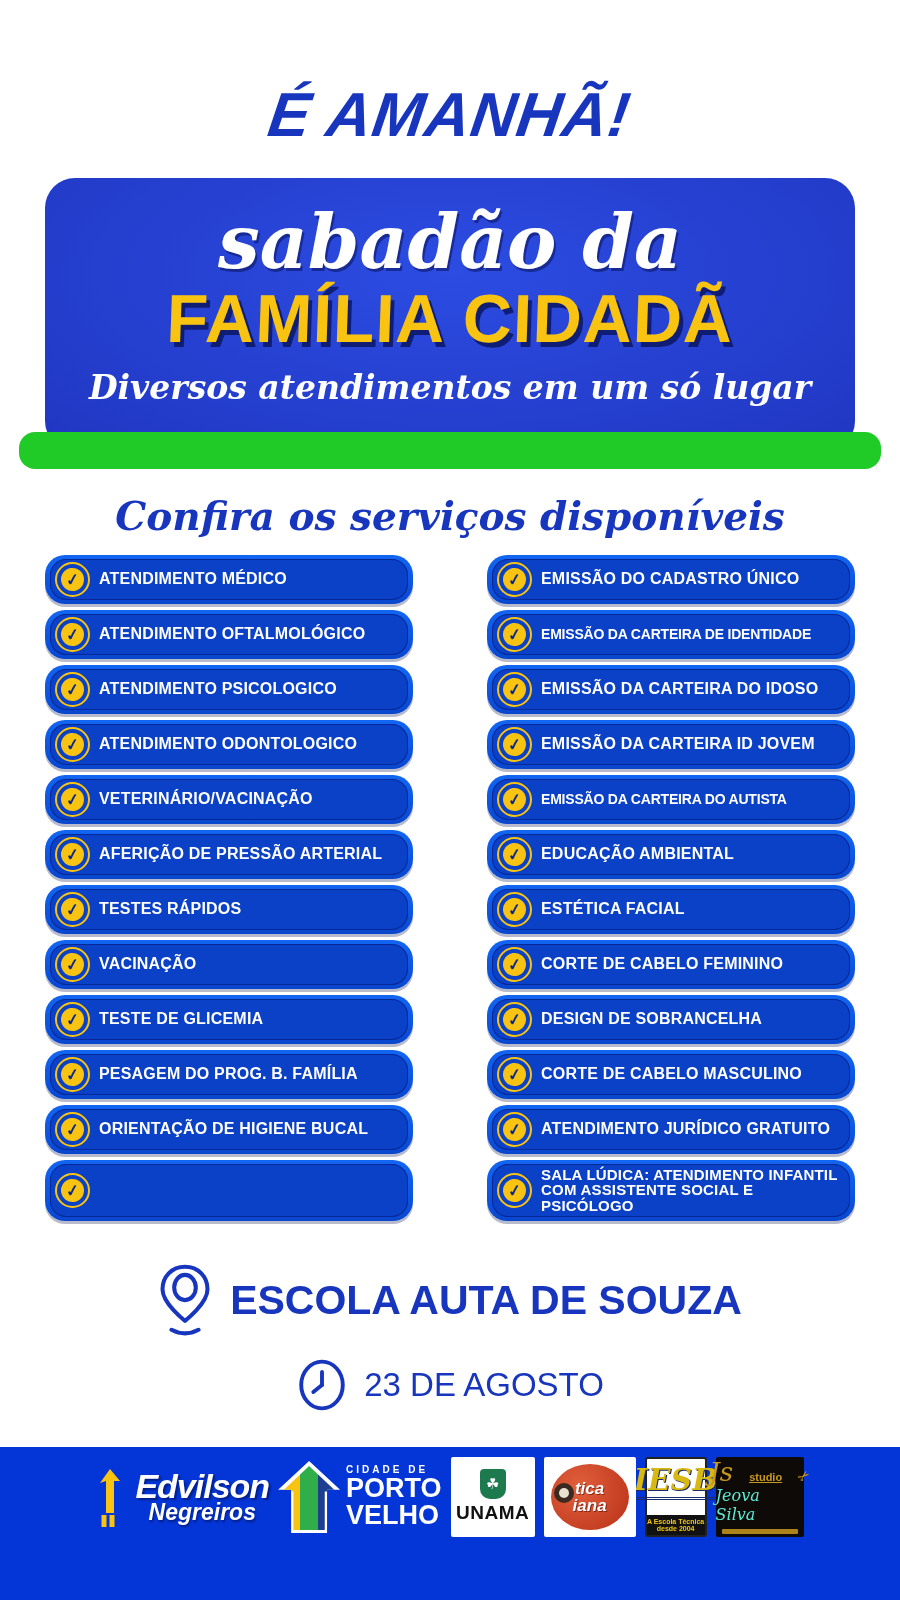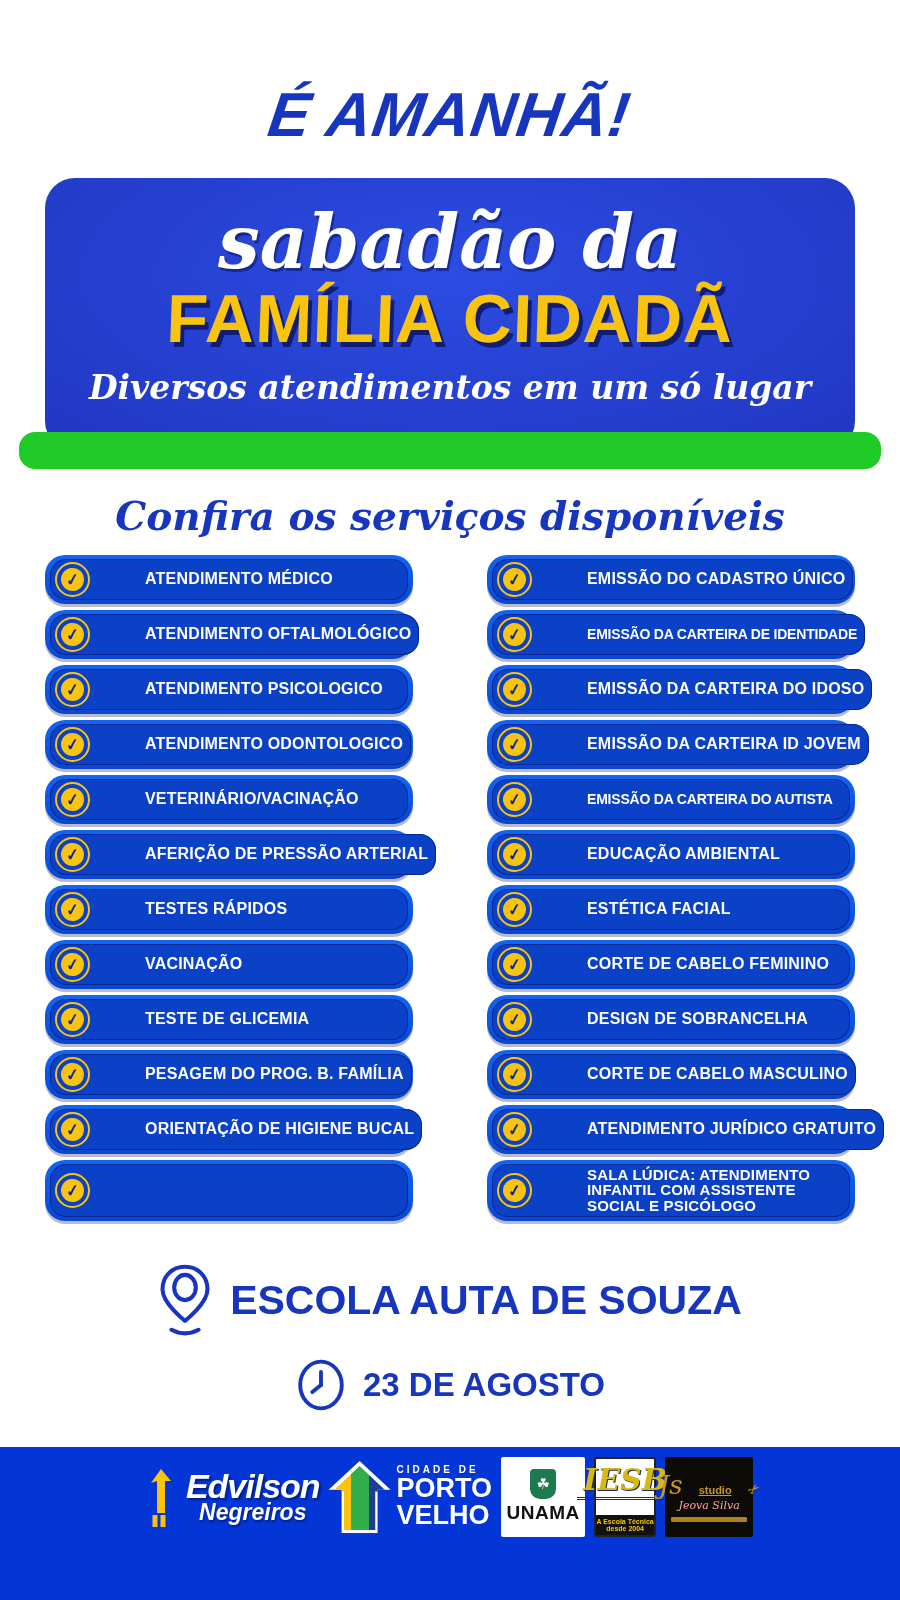--- a/index.html
+++ b/index.html
@@ -29,32 +29,32 @@
   .services{margin-top:16px;display:grid;grid-template-columns:368px 368px;column-gap:74px;row-gap:6px;}
   .pill{background:linear-gradient(180deg,#1266f2 0%,#0b51dd 70%,#0946cc 100%);
     border-radius:20px;padding:4px 5px;display:flex;box-shadow:0 3px 0 rgba(0,10,70,.28);}
   .pill-inner{flex:1;background:#0a41c6;border-radius:16px;display:flex;align-items:center;
     gap:9px;padding:3px 8px 3px 5px;box-shadow:inset 0 0 0 1px rgba(4,24,120,.6);}
   .chk{flex:0 0 auto;width:31px;height:31px;border-radius:50%;border:2px solid #f9c411;
     display:flex;align-items:center;justify-content:center;}
   .chk-core{width:23px;height:23px;border-radius:50%;background:#f9c411;color:#0c2a8e;
     display:flex;align-items:center;justify-content:center;font-size:16px;font-weight:bold;
     transform:rotate(-8deg);}
-  .pill-label{color:#ffffff;font-weight:bold;font-size:16px;letter-spacing:.2px;white-space:nowrap;line-height:1.05;margin-left:46px;}
+  .pill-label{color:#ffffff;font-weight:bold;font-size:16px;letter-spacing:.2px;white-space:nowrap;line-height:1.05;}
   .pill-label.tight{font-size:14px;letter-spacing:-.2px;}
   .pill-label.twoline{white-space:normal;font-size:15px;}
 
   
   .venue{margin-top:42px;display:flex;align-items:center;gap:18px;}
   .venue-text{display:flex;flex-direction:column;}
   .venue-name{color:#1736bd;font-weight:bold;font-size:41px;line-height:1.05;}
   .venue-addr{color:#1736bd;font-weight:bold;font-size:27px;margin-top:4px;}
   .schedule{margin-top:18px;display:flex;align-items:center;gap:16px;}
   .sched-text{display:flex;flex-direction:column;}
-  .sched-date{color:#1736bd;font-weight:bold;font-size:33px;line-height:1;}
+  .sched-date{color:#1736bd;font-weight:normal;font-size:33px;line-height:1;}
   .sched-hours{color:#1736bd;font-weight:bold;font-size:46px;line-height:1;margin-top:2px;}
 
   
   .footer{margin-top:34px;flex:1;width:900px;background:#0435d6;display:flex;
     justify-content:center;align-items:flex-start;gap:9px;padding-top:10px;box-sizing:border-box;}
   .logo{height:80px;display:flex;flex-direction:column;align-items:center;justify-content:center;box-sizing:border-box;}
 
   .logo-gedeao{flex-direction:row;gap:4px;}
   .gedeao-text{display:flex;flex-direction:column;align-items:center;line-height:1;}
   .gedeao-small{color:#ffffff;font-size:9px;font-weight:bold;font-style:italic;}
@@ -100,21 +100,21 @@
     padding:0 6px 2px 6px;}
   .iesb-sub{width:100%;background:#111111;color:#f2c80f;font-size:7px;font-weight:bold;
     text-align:center;padding:3px 0;}
 
   .logo-js{width:88px;background:#0d0a08;border-radius:2px;position:relative;
     justify-content:center;gap:1px;}
   .js-row{display:flex;align-items:baseline;gap:16px;line-height:1;}
   .js-big{font-family:"DejaVu Serif",serif;font-style:italic;color:#c9991e;font-size:26px;}
   .js-word{color:#c9991e;font-size:11px;font-weight:bold;text-decoration:underline;}
   .js-scissors{color:#c9991e;font-size:14px;transform:rotate(-40deg);display:inline-block;}
-  .js-name{font-family:"DejaVu Serif",serif;font-style:italic;color:#fca5a5;font-size:11px;}
+  .js-name{font-family:"DejaVu Serif",serif;font-style:italic;color:#5eead4;font-size:16px;}
   .js-strip{width:76px;height:5px;background:#c9991e;border-radius:1px;margin-top:4px;opacity:.85;}
 
   svg.icon-stroke{stroke:#1736bd;fill:none;stroke-width:4.5;stroke-linecap:round;stroke-linejoin:round;}
 </style>
 </head>
 <body>
 
 <div class="page">
 
   <div class="headline">É AMANHÃ!</div>
@@ -378,20 +378,29 @@
         <span class="pv-big">PORTO</span>
         <span class="pv-big">VELHO</span>
       </div>
     </div>
 
     <div class="logo logo-unama">
       <div class="unama-shield">☘</div>
       <div class="unama-name">UNAMA</div>
     </div>
 
+    <div class="logo logo-otica">
+      <div class="otica-circle">
+        <span class="otica-word">tica</span>
+        <span class="otica-word">iana</span>
+      </div>
+      <div class="otica-watch">
+          <div class="otica-watch-face"></div>
+        </div>
+    </div>
 
     <div class="logo logo-iesb">
       <span class="iesb-name">IESB</span>
       <span class="iesb-sub">A Escola Técnica desde 2004</span>
     </div>
 
     <div class="logo logo-js">
       <div class="js-row">
         <span class="js-big">Js</span>
         <span class="js-word">studio</span>

